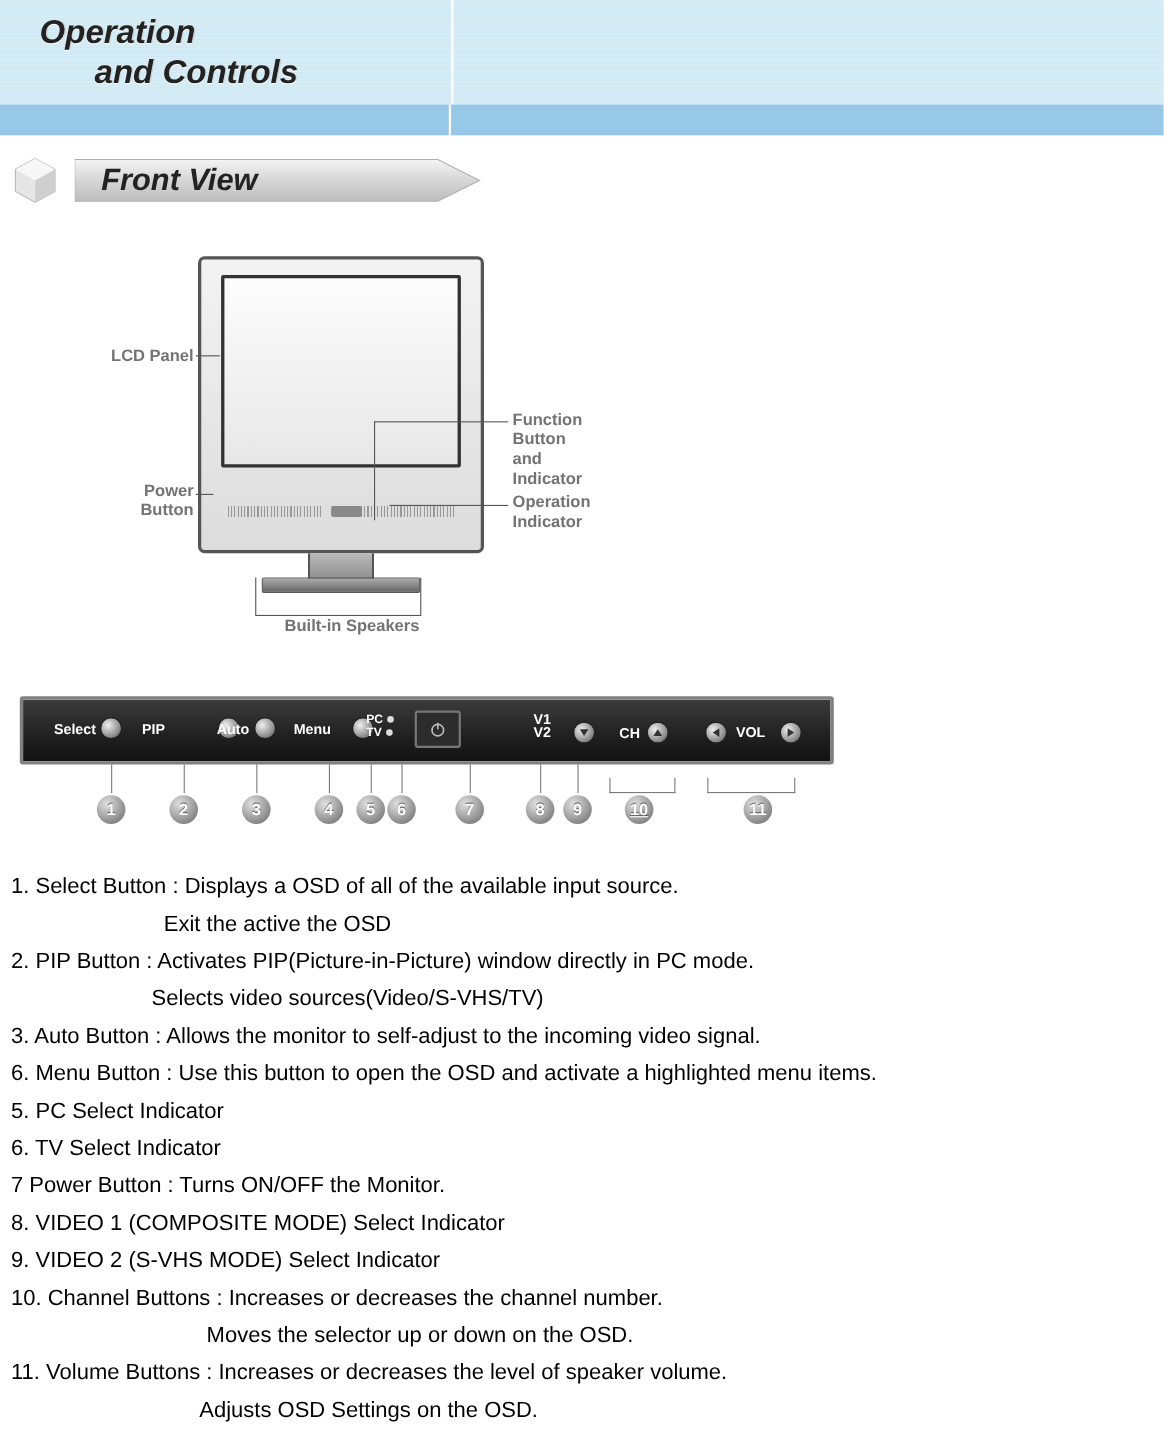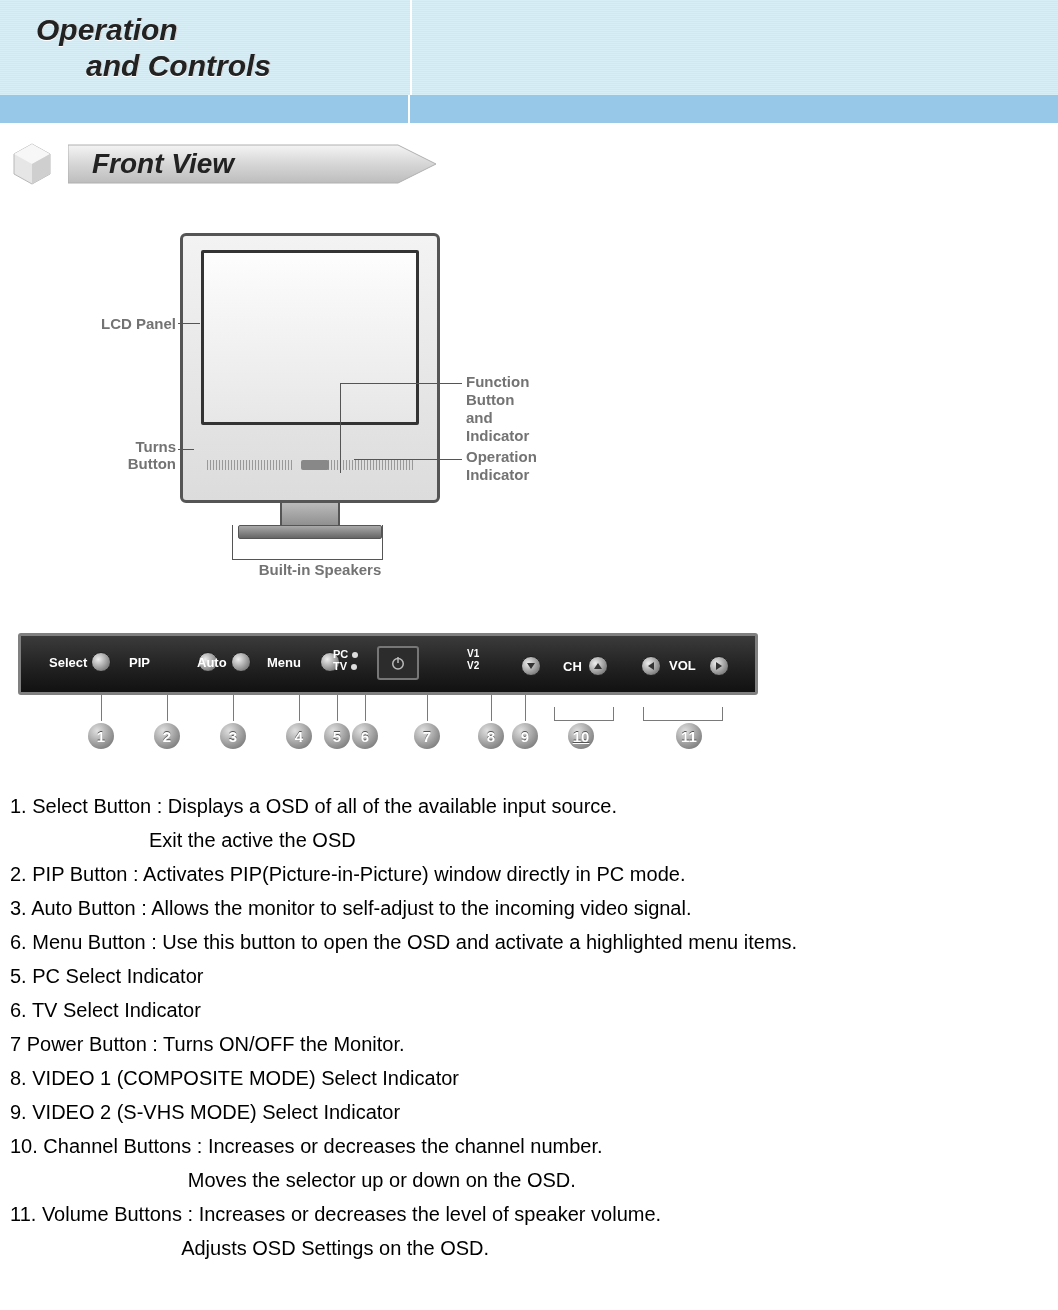--- a/index.html
+++ b/index.html
@@ -129,21 +129,21 @@
   .pbtn.auto { left: 176px; }
   .pbtn.menu { left: 246px; gap: 15px; }
   .pcTv { position: absolute; left: 312px; top: 12px; font-size: 11px; font-weight: bold; line-height: 12px; }
   .pcTv .tiny { width: 6px; height: 6px; border-radius: 50%; background: #ddd; display: inline-block; margin-left: 4px; vertical-align: middle; }
   .power-btn {
     position: absolute; left: 356px; top: 10px; width: 42px; height: 34px;
     border: 2px solid #777; border-radius: 3px; background: #2c2c2c;
     display: flex; align-items: center; justify-content: center;
   }
   .power-btn svg { width: 18px; height: 18px; }
-  .v1v2 { position: absolute; left: 446px; top: 12px; font-size: 10px; font-weight: bold; line-height: 12px; }
+  .v1v2 { position: absolute; left: 464px; top: 12px; font-size: 13px; font-weight: bold; line-height: 12px; }
   .tri-btn { width: 20px; height: 20px; border-radius: 50%;
              background: radial-gradient(circle at 35% 35%, #eee, #aaa 45%, #555);
              border: 1px solid #222; display: flex; align-items: center; justify-content: center; }
   .tri-btn svg { width: 10px; height: 10px; }
   .updn { position: absolute; left: 500px; top: 20px; }
   .ch   { position: absolute; left: 542px; top: 20px; display: flex; align-items: center; font-weight: bold; font-size: 13px; }
   .ch .tri-btn { margin-left: 6px; }
   .volL { position: absolute; left: 620px; top: 20px; }
   .volLbl { position: absolute; left: 648px; top: 22px; font-weight: bold; font-size: 13px; }
   .volR { position: absolute; left: 688px; top: 20px; }
@@ -216,21 +216,21 @@
     <div class="screen-bezel"></div>
     <div class="speaker-grill-left"></div>
     <div class="speaker-grill-right"></div>
     <div class="btn-strip"></div>
   </div>
   <div class="stand-neck"></div>
   <div class="stand-base"></div>
 
   <div class="callout lcd">LCD Panel</div>
   <div class="lead lcd-line"></div>
-  <div class="callout power" style="white-space:pre-line">Turns
+  <div class="callout power" style="white-space:pre-line">Power
 Button</div>
   <div class="lead power-line"></div>
   <div class="callout func" style="white-space:pre-line">Function
 Button
 and
 Indicator</div>
   <div class="lead func-line"></div>
     <div class="lead func-vline"></div>
   <div class="callout oper" style="white-space:pre-line">Operation
 Indicator</div>
@@ -322,20 +322,21 @@
       <div class="badge b10">10</div>
     <div class="bridge br11"></div>
       <div class="badge b11">11</div>
   </div>
 </div>
 
 <div class="desc">
   <div class="row">1. Select Button : Displays a OSD of all of the available input source.</div>
   <div class="row">                         Exit the active the OSD</div>
   <div class="row">2. PIP Button : Activates PIP(Picture-in-Picture) window directly in PC mode.</div>
+  <div class="row">                       Selects video sources(Video/S-VHS/TV)</div>
   <div class="row">3. Auto Button : Allows the monitor to self-adjust to the incoming video signal.</div>
   <div class="row">6. Menu Button : Use this button to open the OSD and activate a highlighted menu items.</div>
   <div class="row">5. PC Select Indicator</div>
   <div class="row">6. TV Select Indicator</div>
   <div class="row">7 Power Button : Turns ON/OFF the Monitor.</div>
   <div class="row">8. VIDEO 1 (COMPOSITE MODE) Select Indicator</div>
   <div class="row">9. VIDEO 2 (S-VHS MODE) Select Indicator</div>
   <div class="row">10. Channel Buttons : Increases or decreases the channel number.</div>
   <div class="row">                                Moves the selector up or down on the OSD.</div>
   <div class="row">11. Volume Buttons : Increases or decreases the level of speaker volume.</div>

